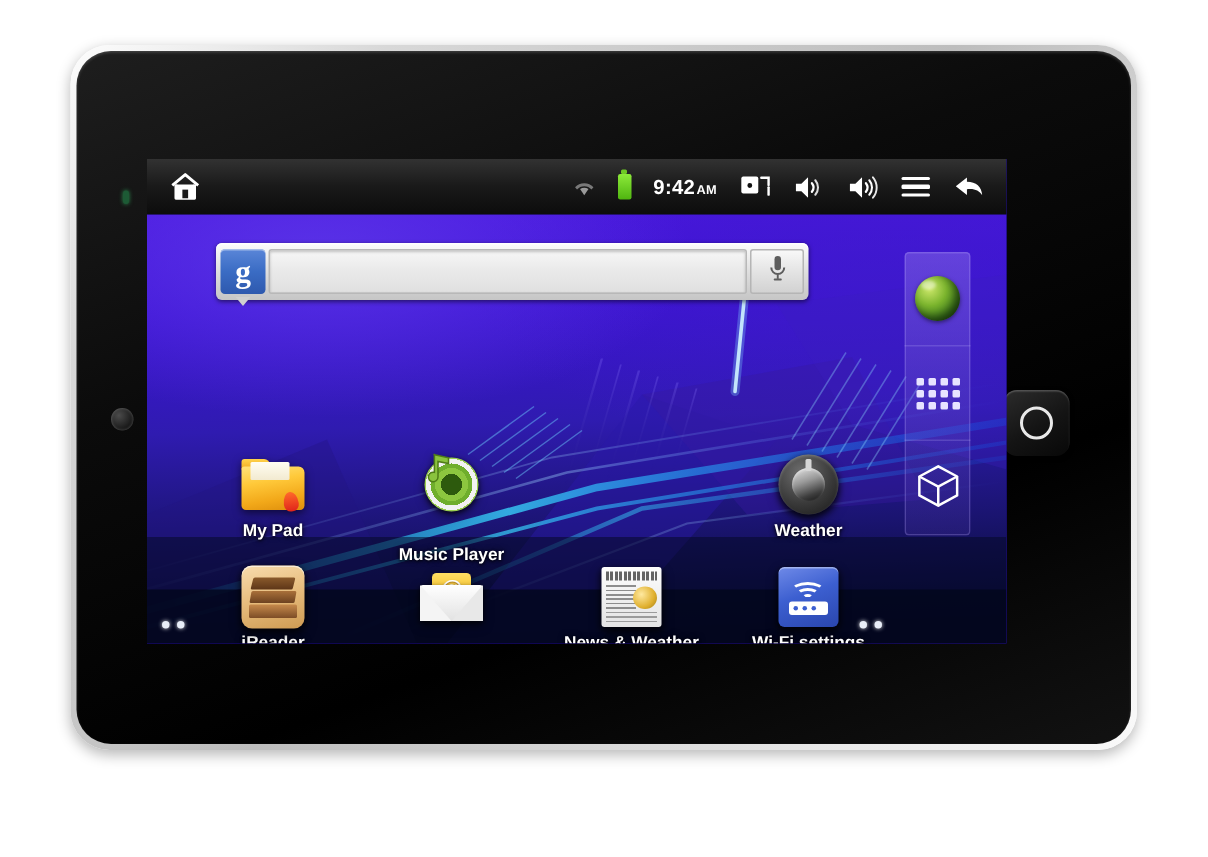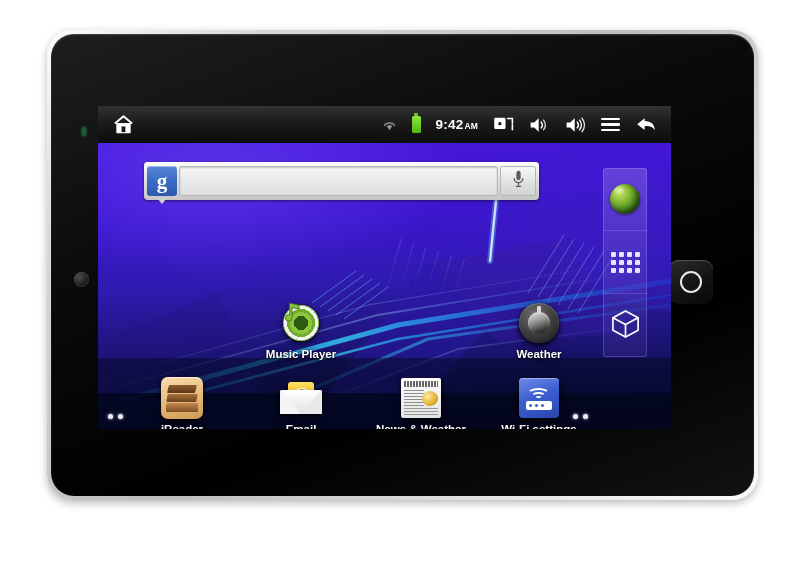--- a/index.html
+++ b/index.html
@@ -182,21 +182,21 @@
     display:flex; align-items:center; justify-content:center;
     filter:drop-shadow(0 2px 3px rgba(0,0,0,.55));
   }
   .app-label {
     margin-top:3px; color:#fff; font-size:11.5px; font-weight:bold;
     text-shadow:0 1px 2px rgba(0,0,0,.95), 0 0 4px rgba(0,0,0,.8);
     white-space:nowrap;
   }
   .r1 { top:158px; }
   .r2 { top:233px; }
-  .c1 { left:36px; } .c2 { left:155px; } .c3 { left:275px; } .c4 { left:393px; }
+  .c1 { left:36px; } .c2 { left:155px;gap:16px; } .c3 { left:275px; } .c4 { left:393px; }
 
   
   .ic-folder { width:42px; height:34px; position:relative; }
   .ic-folder .tab {
     position:absolute; left:0; top:0; width:19px; height:7px;
     background:linear-gradient(180deg,#ffd34d,#f0a81c); border-radius:2px 4px 0 0;
   }
   .ic-folder .body {
     position:absolute; left:0; top:5px; width:42px; height:29px;
     background:linear-gradient(170deg,#ffe27a 0%,#ffc93a 35%,#f2a819 72%,#dd8e0c 100%);
@@ -515,20 +515,31 @@
                 <path d="M16 3 L29 10 L16 17 L3 10 Z"></path>
                 <path d="M3 10 V23 L16 30 V17"></path>
                 <path d="M29 10 V23 L16 30"></path>
               </svg>
             </span>
           </div>
         </div>
 
         <div id="apps">
 
+          <div class="app r1 c1">
+            <div class="app-icon">
+              <div class="ic-folder">
+                <div class="tab"></div>
+                <div class="body"></div>
+                <div class="sheet"></div>
+                <div class="flame"></div>
+              </div>
+            </div>
+            <div class="app-label">My Pad</div>
+          </div>
 
           <div class="app r1 c2">
             <div class="app-icon">
               <div class="ic-music">
                 <div class="disc"></div>
                 <svg class="note" viewBox="0 0 20 22" fill="#8ac33e" stroke="#4f7c17" stroke-width="1">
                   <path d="M7 1 L17 3.2 V7 L10 5.6 V16 a3.2 3.2 0 1 1 -2.4 -3.1 V1 Z"></path>
                 </svg>
               </div>
             </div>

